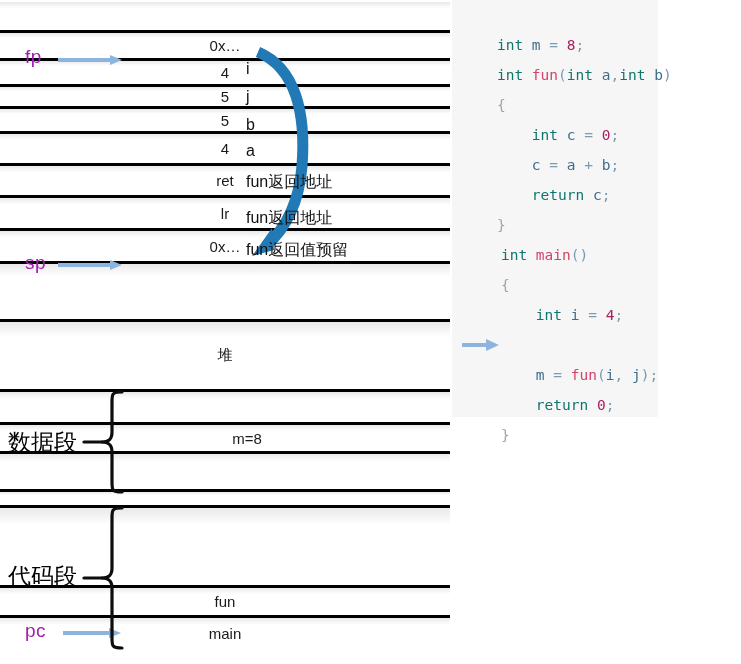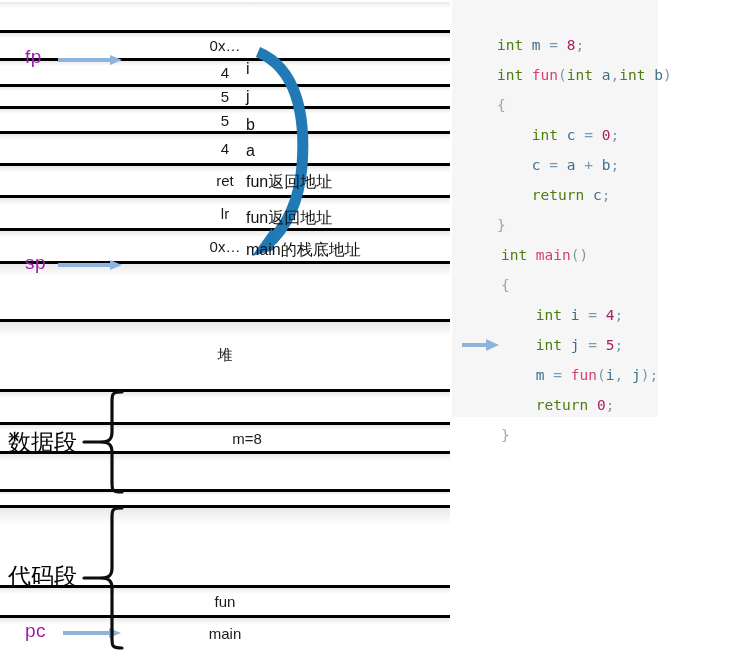--- a/index.html
+++ b/index.html
@@ -89,21 +89,21 @@
   }
   .code-line {
     position: absolute;
     left: 0;
     height: 30px;
     line-height: 30px;
     white-space: pre;
     font-family: "DejaVu Sans Mono", "Liberation Mono", monospace;
     font-size: 14.5px;
   }
-  .tok-kw   { color: #4d7c0f; }
+  .tok-kw   { color: #0f766e; }
   .tok-fn   { color: #d4436b; }
   .tok-num  { color: #a8205f; }
   .tok-plain{ color: #3f6e8c; }
   .tok-punc { color: #7a9bb0; }
   .tok-brace{ color: #9aa7b0; }
 
   .code-arrow {
     position: absolute;
     left: 6px;
     width: 34px;
@@ -223,21 +223,21 @@
     <path d="M14 8 C 52 24 62 70 58 122 C 55 160 40 186 22 202" fill="none" stroke="#2179b5" stroke-width="11" stroke-linecap="butt"></path>
     <polygon points="28,184 8,212 30,206" fill="#2179b5"></polygon>
   </svg>
 
   <div class="ann" style="top:60px;">i</div>
   <div class="ann" style="top:88px;">j</div>
   <div class="ann" style="top:116px;">b</div>
   <div class="ann" style="top:142px;">a</div>
   <div class="ann" style="top:172px;">fun返回地址</div>
   <div class="ann" style="top:208px;">fun返回地址</div>
-  <div class="ann" style="top:240px;">main的栈底地址</div>
+  <div class="ann" style="top:240px;">fun返回值预留</div>
 
 </div>
 
 <div id="code-panel">
 
   <div class="code-line" style="top:0px; left:10px;">
     <span class="tok-kw">int</span> <span class="tok-plain">m</span> <span class="tok-punc">=</span> <span class="tok-num">8</span><span class="tok-punc">;</span>
   </div>
 
   <div class="code-line" style="top:30px; left:10px;">
@@ -269,23 +269,20 @@
   </div>
 
   <div class="code-line" style="top:240px; left:14px;">
     <span class="tok-brace">{</span>
   </div>
 
   <div class="code-line" style="top:270px; left:14px;">
     <span class="tok-plain">    </span><span class="tok-kw">int</span> <span class="tok-plain">i</span> <span class="tok-punc">=</span> <span class="tok-num">4</span><span class="tok-punc">;</span>
   </div>
 
-  <div class="code-line" style="top:300px; left:14px;">
-    <span class="tok-plain">    </span><span class="tok-kw">int</span> <span class="tok-plain">j</span> <span class="tok-punc">=</span> <span class="tok-num">5</span><span class="tok-punc">;</span>
-  </div>
 
   <div class="code-line" style="top:330px; left:14px;">
     <span class="tok-plain">    m</span> <span class="tok-punc">=</span> <span class="tok-fn">fun</span><span class="tok-punc">(</span><span class="tok-plain">i</span><span class="tok-punc">,</span> <span class="tok-plain">j</span><span class="tok-punc">);</span>
   </div>
 
   <div class="code-line" style="top:360px; left:14px;">
     <span class="tok-plain">    </span><span class="tok-kw">return</span> <span class="tok-num">0</span><span class="tok-punc">;</span>
   </div>
 
   <div class="code-line" style="top:390px; left:14px;">

